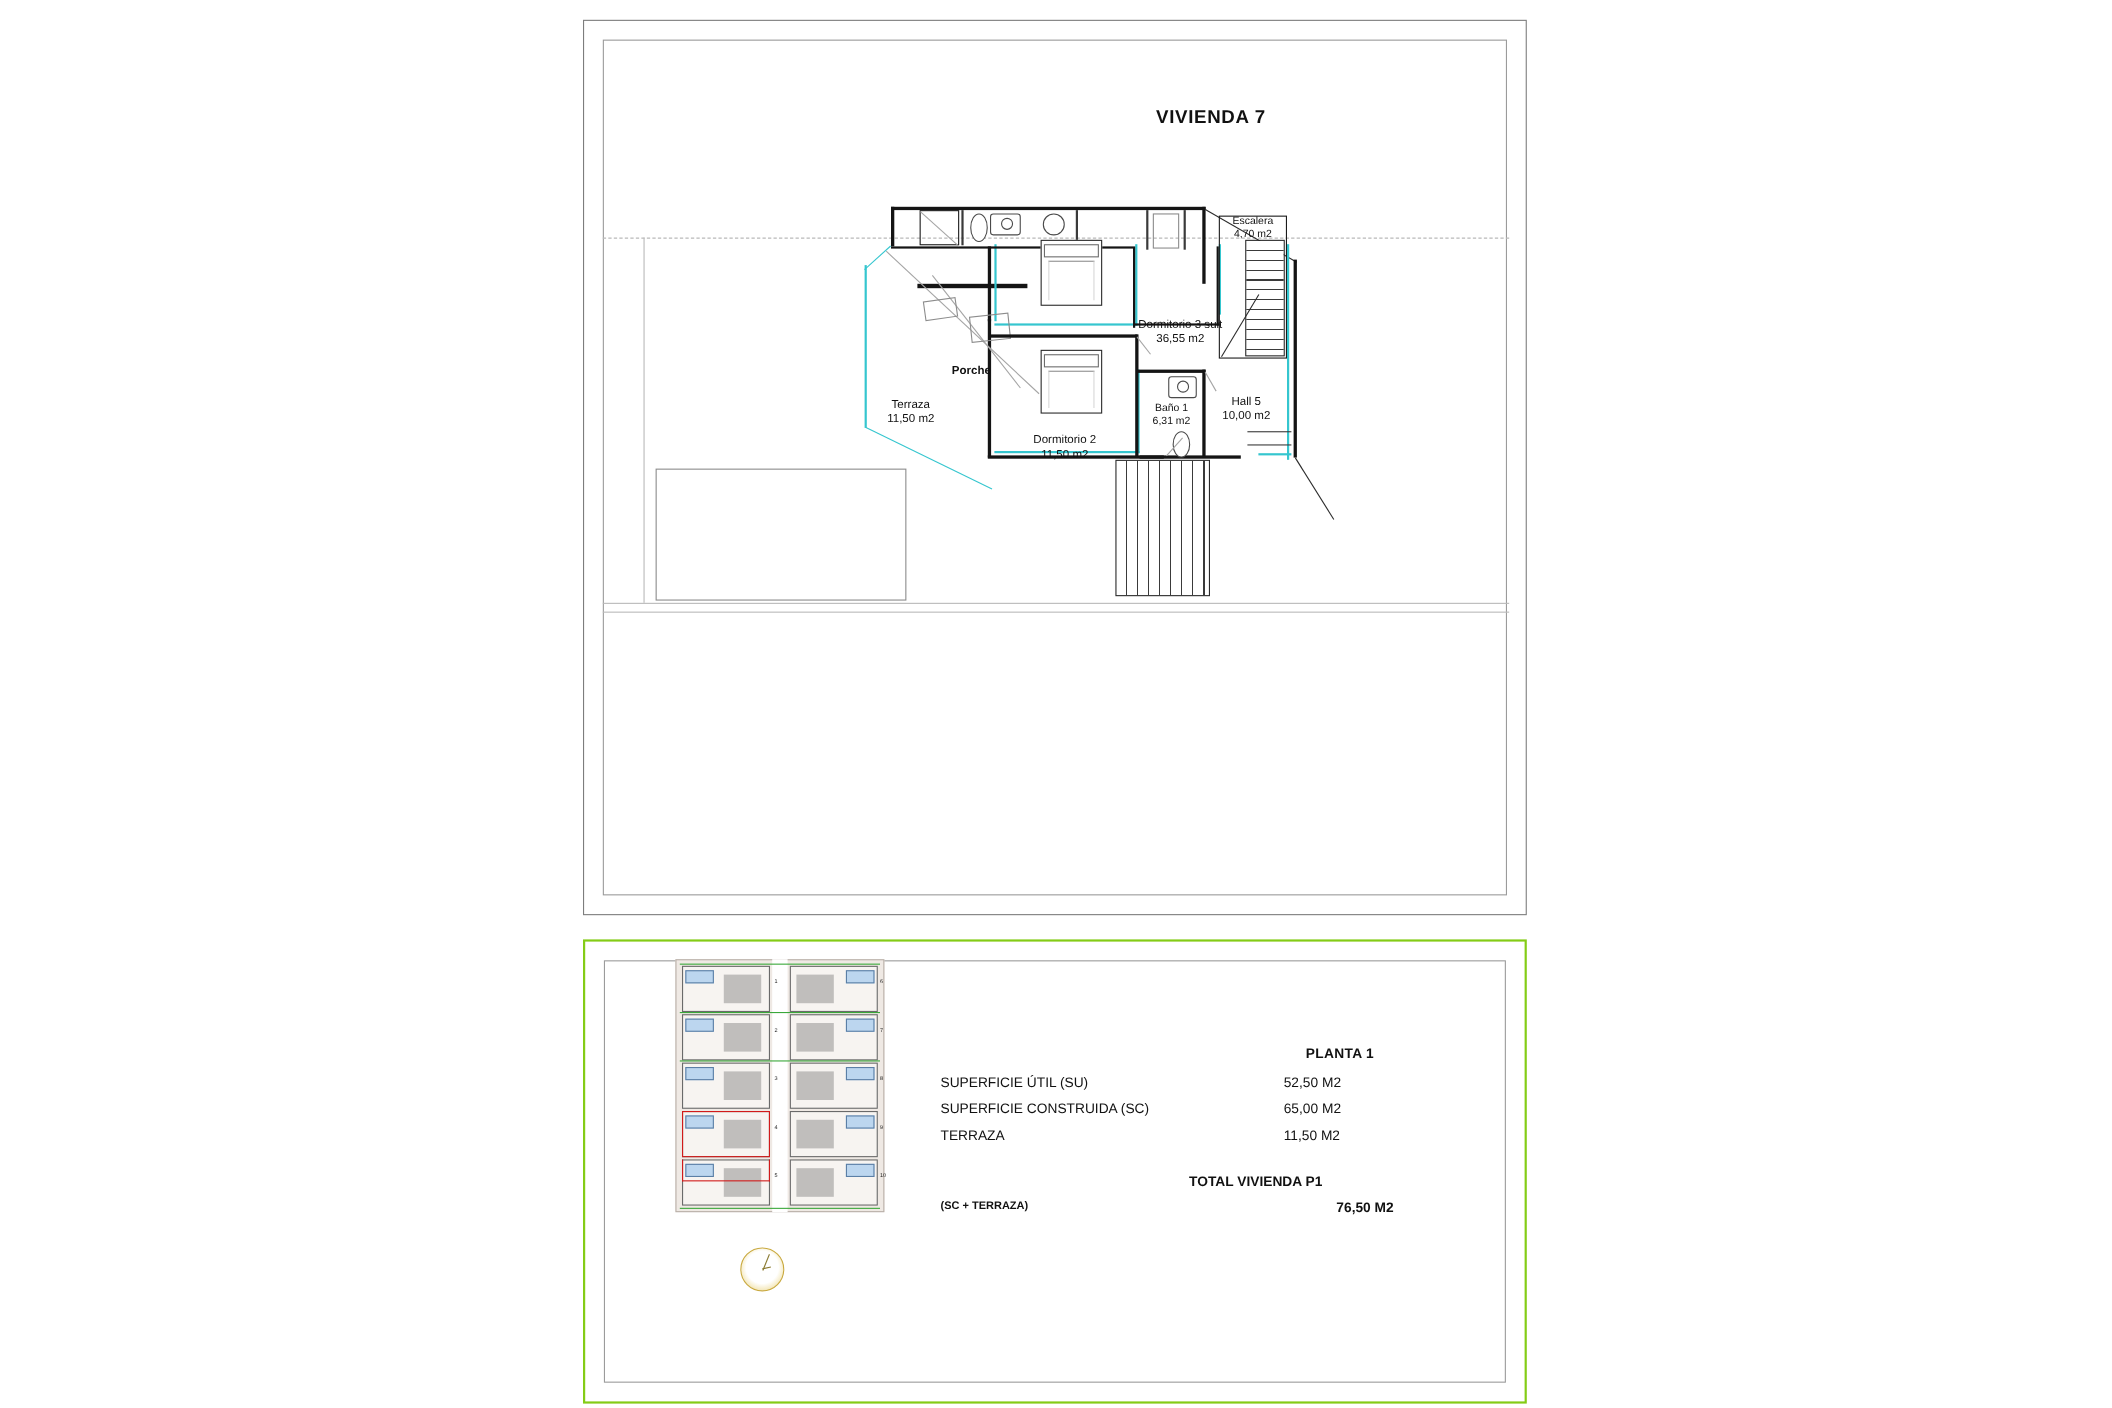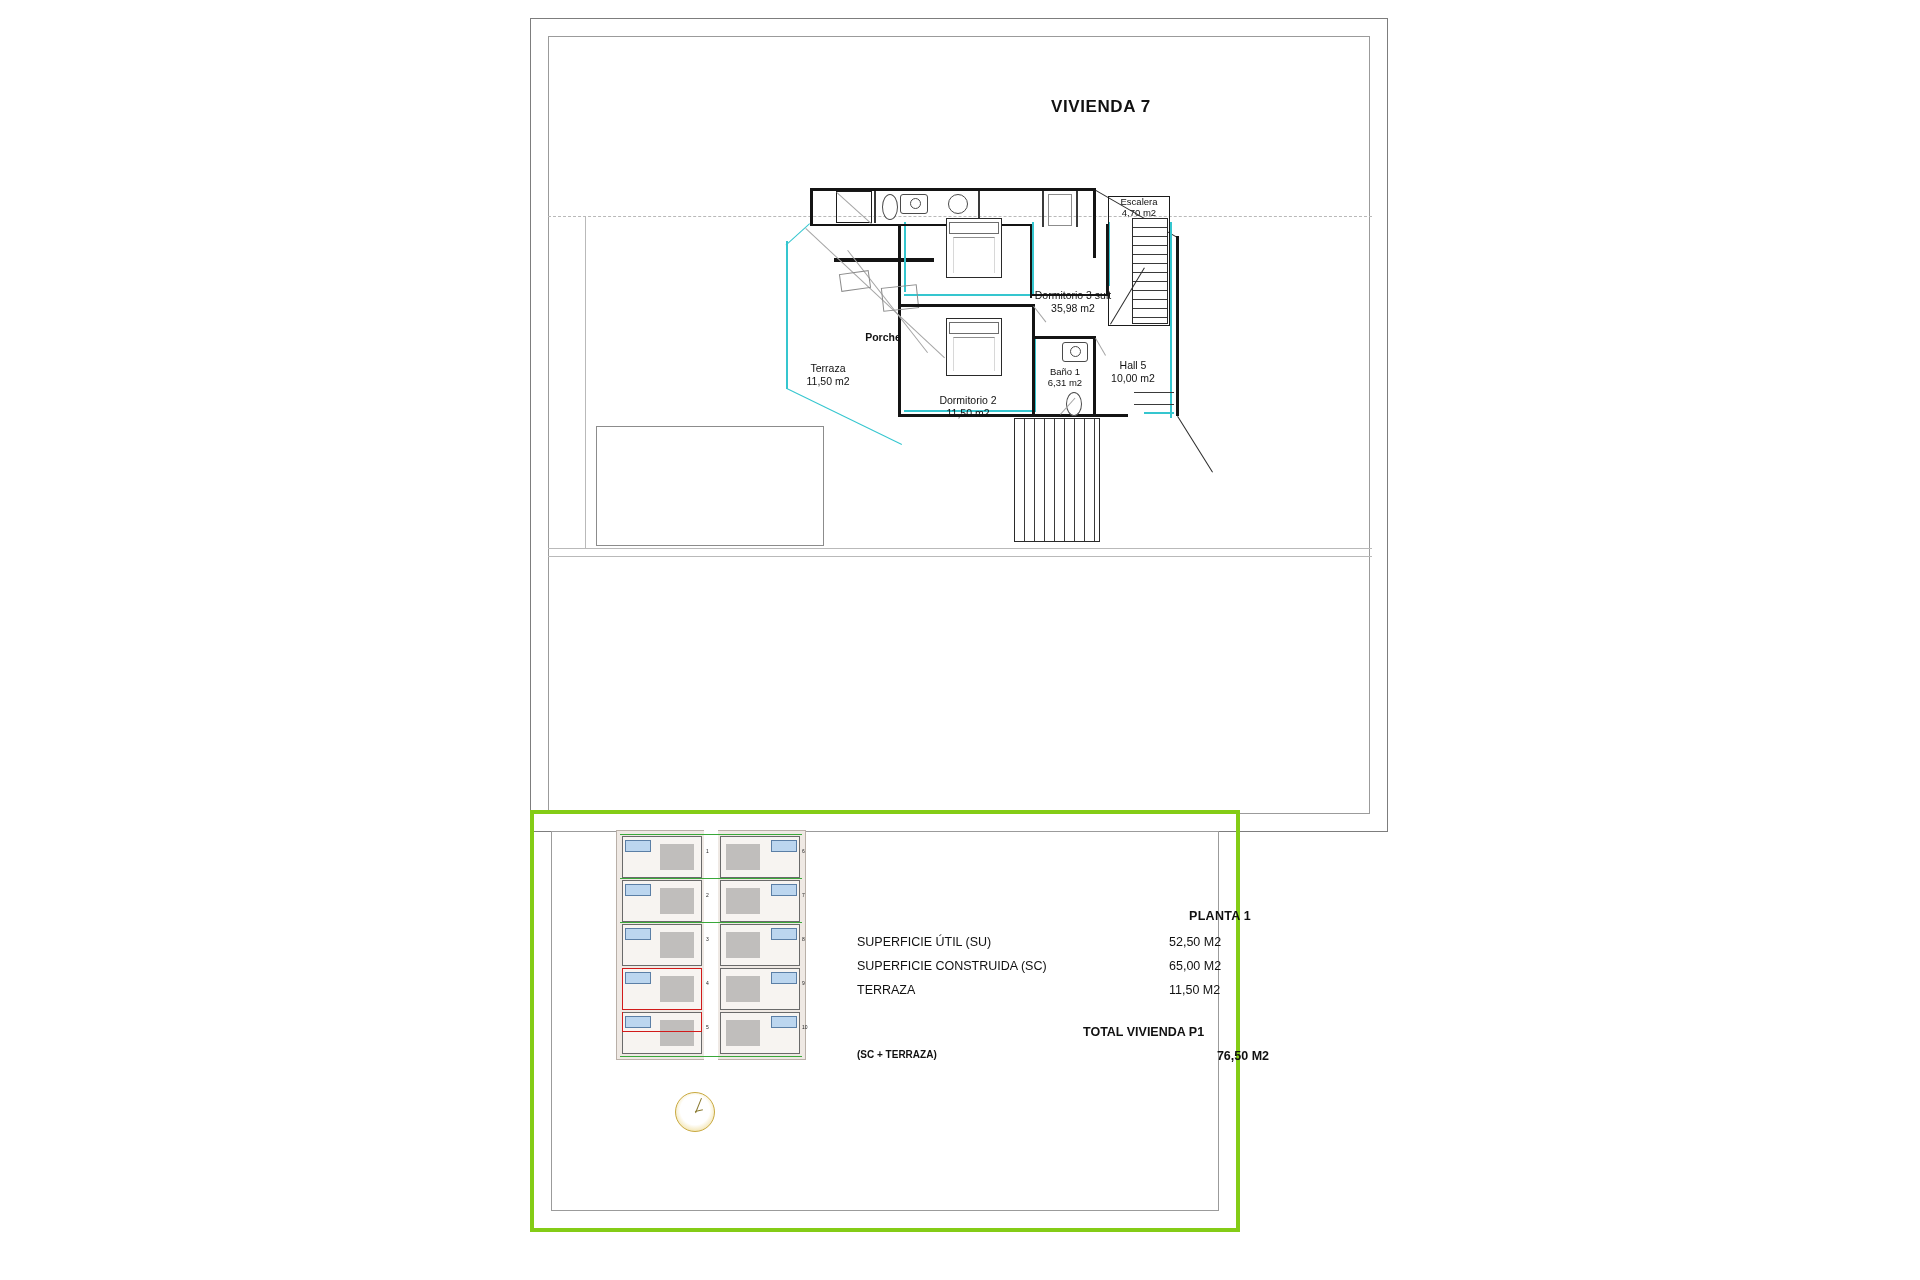--- a/index.html
+++ b/index.html
@@ -174,24 +174,24 @@
     position: absolute;
     border: 1px solid #4a4a4a;
     border-radius: 50%;
     background: #fff;
   }
 
   
   .frame-info {
     position: absolute;
     left: 0;
-    top: 792px;
-    width: 710px;
+    top: 836px;
+    width: 858px;
     height: 422px;
-    border: 4px solid #84cc16;
+    border: 2px solid #84cc16;
     box-sizing: border-box;
   }
   .frame-info-inner {
     position: absolute;
     left: 17px;
     top: 17px;
     right: 17px;
     bottom: 17px;
     border: 1px solid #9b9b9b;
     box-sizing: border-box;
@@ -419,21 +419,21 @@
       <div class="bed" style="left:398px; top:182px; width:56px; height:60px;"></div>
       <div class="box-outline thin" style="left:500px; top:158px; width:24px; height:32px;"></div>
       <div class="wall-thin" style="left:494px; top:155px; width:2px; height:36px;"></div>
       <div class="wall-thin" style="left:528px; top:155px; width:2px; height:36px;"></div>
       <div class="wall" style="left:482px; top:188px; width:2px; height:74px;"></div>
       <div class="wall" style="left:482px; top:258px; width:80px; height:2px;"></div>
       <div class="wall" style="left:558px; top:188px; width:2px; height:72px;"></div>
 
       <div class="label" style="left:440px; top:253px; width:170px;">
         <span>Dormitorio 3 suit</span><br>
-        <span>35,98 m2</span>
+        <span>36,55 m2</span>
       </div>
 
       <div class="bed" style="left:398px; top:282px; width:56px; height:58px;"></div>
       <div class="wall" style="left:352px; top:268px; width:134px; height:3px;"></div>
       <div class="wall" style="left:484px; top:268px; width:3px; height:112px;"></div>
       <div class="label" style="left:352px; top:358px; width:136px;">
         <span>Dormitorio 2</span><br>
         <span>11,50 m2</span>
       </div>
 

